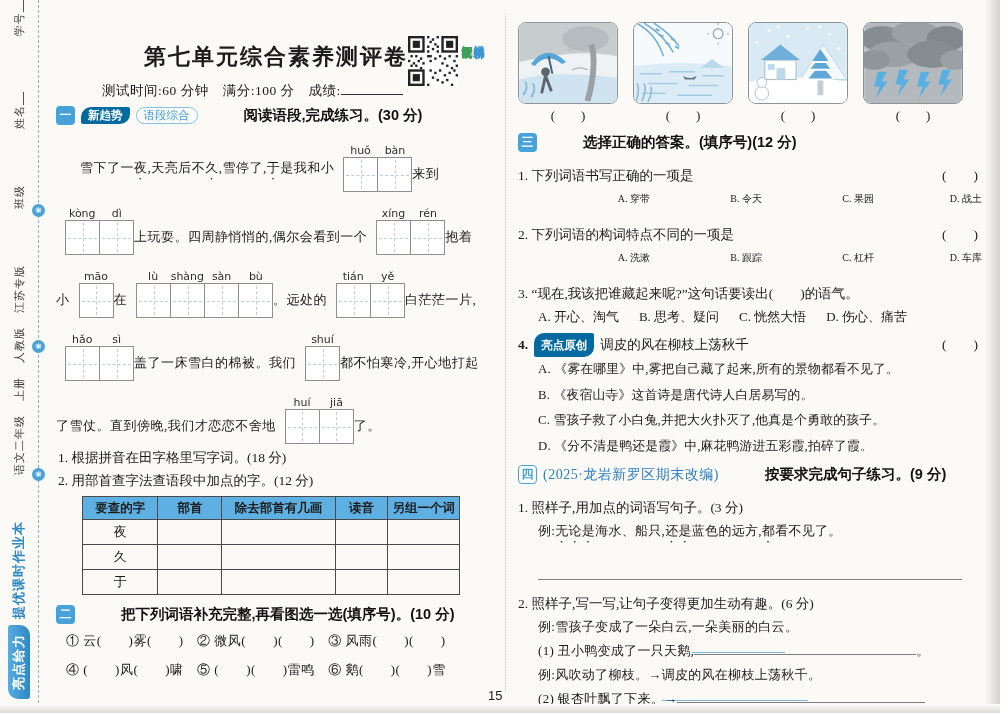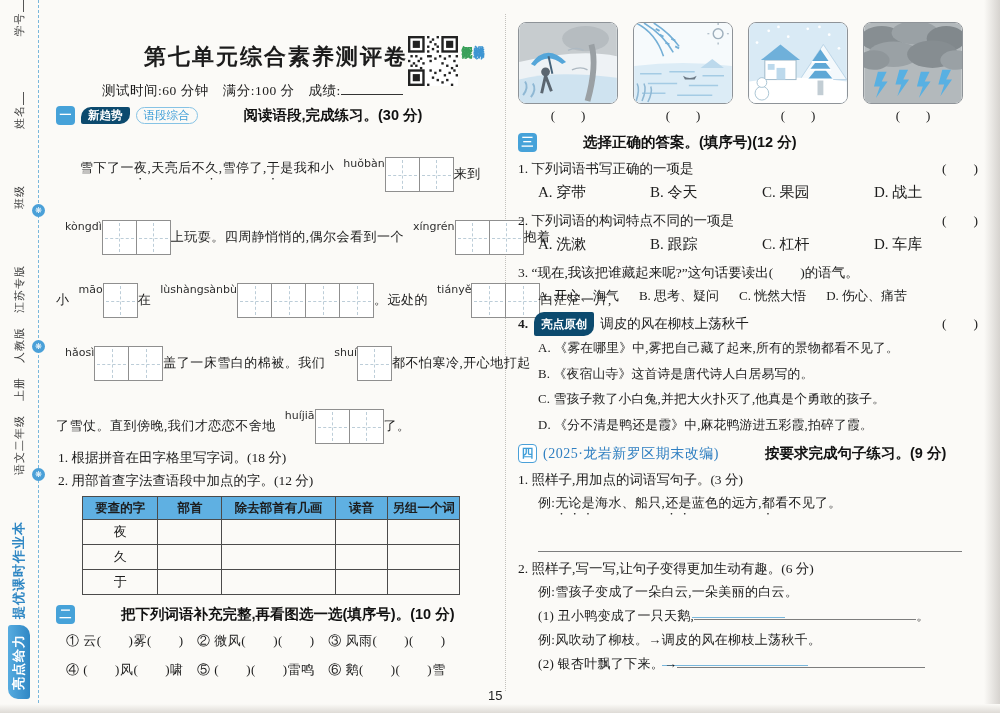--- a/index.html
+++ b/index.html
@@ -65,33 +65,33 @@
     font-family:"Liberation Sans", sans-serif; letter-spacing:1px; }
   .qr-video { color:#3d95d2; }
   .qr-ai { color:#3aa05a; }
 
   
   .sec-head { display:flex; align-items:center; gap:6px; margin:6px 0 4px 0; }
   .num-badge { width:19px; height:19px; background:#46a2d9; color:#fff; border-radius:4px;
     display:inline-flex; align-items:center; justify-content:center; flex:none;
     font-size:12px; font-weight:bold; font-family:"Liberation Sans", sans-serif; }
   .num-badge.outline { background:#fff; color:#3f9ed8; border:1.5px solid #4aa0d8; }
-  .pill-solid { background:#0c4a6e; color:#fff; border-radius:10px 2px 10px 2px; padding:1px 7px;
+  .pill-solid { background:#0369a1; color:#fff; border-radius:10px 2px 10px 2px; padding:1px 7px;
     font-size:11.5px; font-weight:bold; flex:none; }
   .pill-outline { border:1px solid #86c3e5; color:#3f9ed8; border-radius:10px; padding:0 7px;
     font-size:11.5px; flex:none; }
   .sec-title { font-size:14.5px;margin-left:40px; }
   .src-blue { color:#2f7fc1; font-size:14px; letter-spacing:0.5px; }
 
   
   .p-line { display:flex; align-items:flex-end; height:63px; font-size:13px;
     letter-spacing:0.5px; white-space:nowrap; }
   .p-line .txt { padding-bottom:9px; }
   .indent { padding-left:24px; }
-  .tzg-group { display:inline-flex; flex-direction:row; flex:none;padding-left:9px; }
+  .tzg-group { display:inline-flex; flex-direction:column; flex:none;padding-left:9px; }
   .tzg-py { display:flex; font-family:"DejaVu Sans", sans-serif; font-size:11px;
     color:#2e2e2e; letter-spacing:0; }
   .tzg-py span { flex:1; text-align:center; }
   .tzg-boxes { display:flex; }
   .tzg { width:35px; height:35px; border:1px solid #8f8f8f; background:#fff; position:relative; flex:none; }
   .tzg + .tzg { margin-left:-1px; }
   .tzg::before { content:""; position:absolute; left:2px; right:2px; top:50%; border-top:1px dashed #bccdd8; }
   .tzg::after { content:""; position:absolute; top:2px; bottom:2px; left:50%; border-left:1px dashed #bccdd8; }
 
   .dotted { -webkit-text-emphasis-style:dot; text-emphasis-style:dot;
@@ -110,24 +110,24 @@
   .fill-line { font-size:13px; letter-spacing:0.5px; margin:4px 0 0 10px; line-height:25px; }
 
   
   .scenes { display:flex; gap:15px; }
   .scene { width:100px; height:82px; border:1px solid #8e9398; border-radius:8px;
     overflow:hidden; background:#fff; flex:none; }
   .scene svg { display:block; width:100%; height:100%; }
   .scene-caps { display:flex; gap:15px; margin-top:3px; }
   .scene-caps span { width:100px; text-align:center; font-size:13px; }
 
-  .q-row { display:flex; font-size:13.5px; margin-top:6px; line-height:22px; }
+  .q-row { display:flex; font-size:13.5px; margin-top:13px; line-height:22px; }
   .q-row .ans { margin-left:auto; padding-right:4px; }
   .opt-grid { display:grid; grid-template-columns:112px 112px 112px 1fr;
-    padding-left:20px; font-size:15px; line-height:24px; }
+    padding-left:20px; font-size:10px; line-height:24px;text-align:right; }
   .opt-line { display:flex; gap:20px; padding-left:20px; font-size:13px; line-height:24px; }
   .opt-block { padding-left:20px; font-size:12.8px; line-height:25.5px; letter-spacing:0.2px; }
   .q4-head { display:flex; align-items:center; gap:6px; font-size:13.5px; margin-top:4px; line-height:22px;}
   .q4-head .ans { margin-left:auto; padding-right:4px; }
 
   .s4-line { font-size:13px; padding-left:20px; line-height:24px; letter-spacing:0.3px; }
   .blank { display:inline-block; border-bottom:1px solid #7d7d7d; height:13px; vertical-align:baseline; }
   .blank-full { display:block; border-bottom:1px solid #7d7d7d; height:20px; margin:2px 20px 4px 20px; }
   .u-blue { border-bottom:1.5px solid #79b7dc; padding-bottom:18px; }
 

